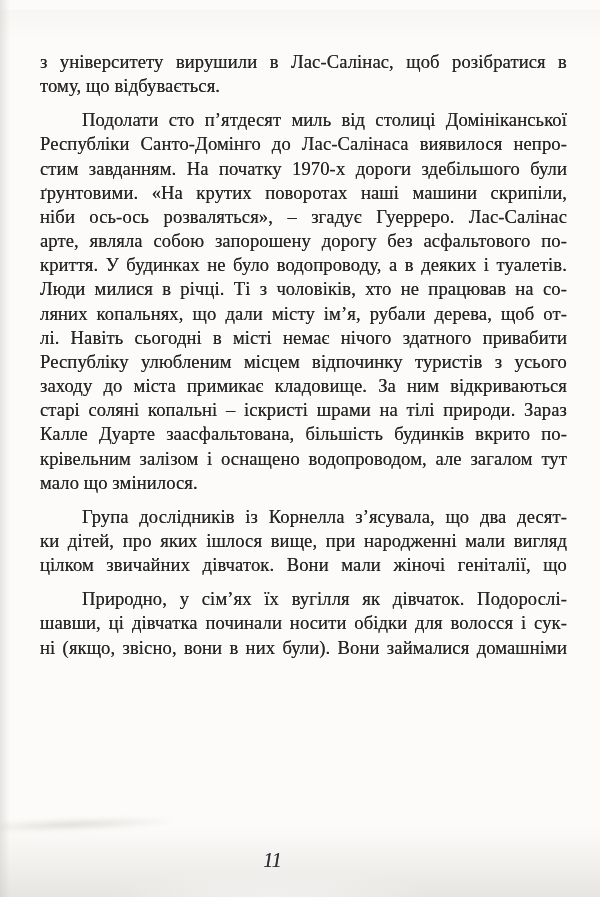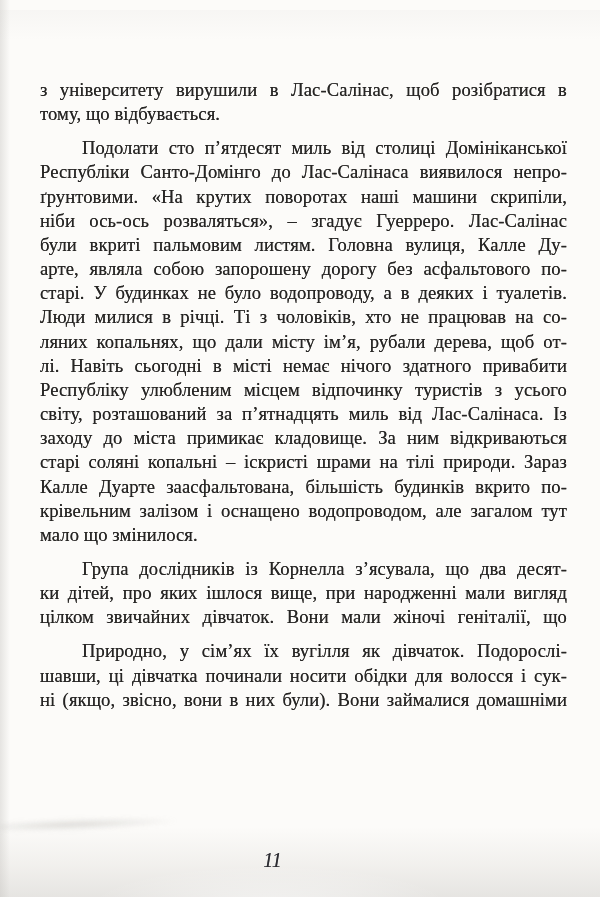--- a/index.html
+++ b/index.html
@@ -69,38 +69,37 @@
     color: #2c2c32;
     text-shadow: 0 0 0.5px rgba(45,45,50,0.7);
   }
 </style>
 </head>
 <body style="background: rgb(252, 251, 249);">
 
 <div class="edge-left"></div>
 <div class="top-mottle"></div>
 
-<div class="text-block" style="color: rgb(38, 37, 36); margin-top: 28px;">
+<div class="text-block" style="color: rgb(38, 37, 36);">
     <div class="para">
       <div class="line">з університету вирушили в Лас-Салінас, щоб розібратися в</div>
       <div class="line endline">тому, що відбувається.</div>
     </div>
     <div class="para indent gap">
       <div class="line">Подолати сто п’ятдесят миль від столиці Домініканської</div>
       <div class="line">Республіки Санто-Домінго до Лас-Салінаса виявилося непро-</div>
+      <div class="line">стим завданням. На початку 1970-х дороги здебільшого були</div>
       <div class="line">ґрунтовими. «На крутих поворотах наші машини скрипіли,</div>
       <div class="line">ніби ось-ось розваляться», – згадує Гуерреро. Лас-Салінас</div>
-      <div class="line">були вкриті пальмовим листям. Головна вулиця, Калле Ду-</div>
       <div class="line">арте, являла собою запорошену дорогу без асфальтового по-</div>
-      <div class="line">старі. У будинках не було водопроводу, а в деяких і туалетів.</div>
+      <div class="line">криття. У будинках не було водопроводу, а в деяких і туалетів.</div>
       <div class="line">Люди милися в річці. Ті з чоловіків, хто не працював на со-</div>
       <div class="line">ляних копальнях, що дали місту ім’я, рубали дерева, щоб от-</div>
       <div class="line">лі. Навіть сьогодні в місті немає нічого здатного привабити</div>
       <div class="line">Республіку улюбленим місцем відпочинку туристів з усього</div>
-      <div class="line">світу, розташований за п’ятнадцять миль від Лас-Салінаса. Із</div>
       <div class="line">заходу до міста примикає кладовище. За ним відкриваються</div>
       <div class="line">старі соляні копальні – іскристі шрами на тілі природи. Зараз</div>
       <div class="line">Калле Дуарте заасфальтована, більшість будинків вкрито по-</div>
       <div class="line">крівельним залізом і оснащено водопроводом, але загалом тут</div>
       <div class="line endline">мало що змінилося.</div>
     </div>
     <div class="para indent gap">
       <div class="line">Група дослідників із Корнелла з’ясувала, що два десят-</div>
       <div class="line">ки дітей, про яких ішлося вище, при народженні мали вигляд</div>
       <div class="line">цілком звичайних дівчаток. Вони мали жіночі геніталії, що</div>

